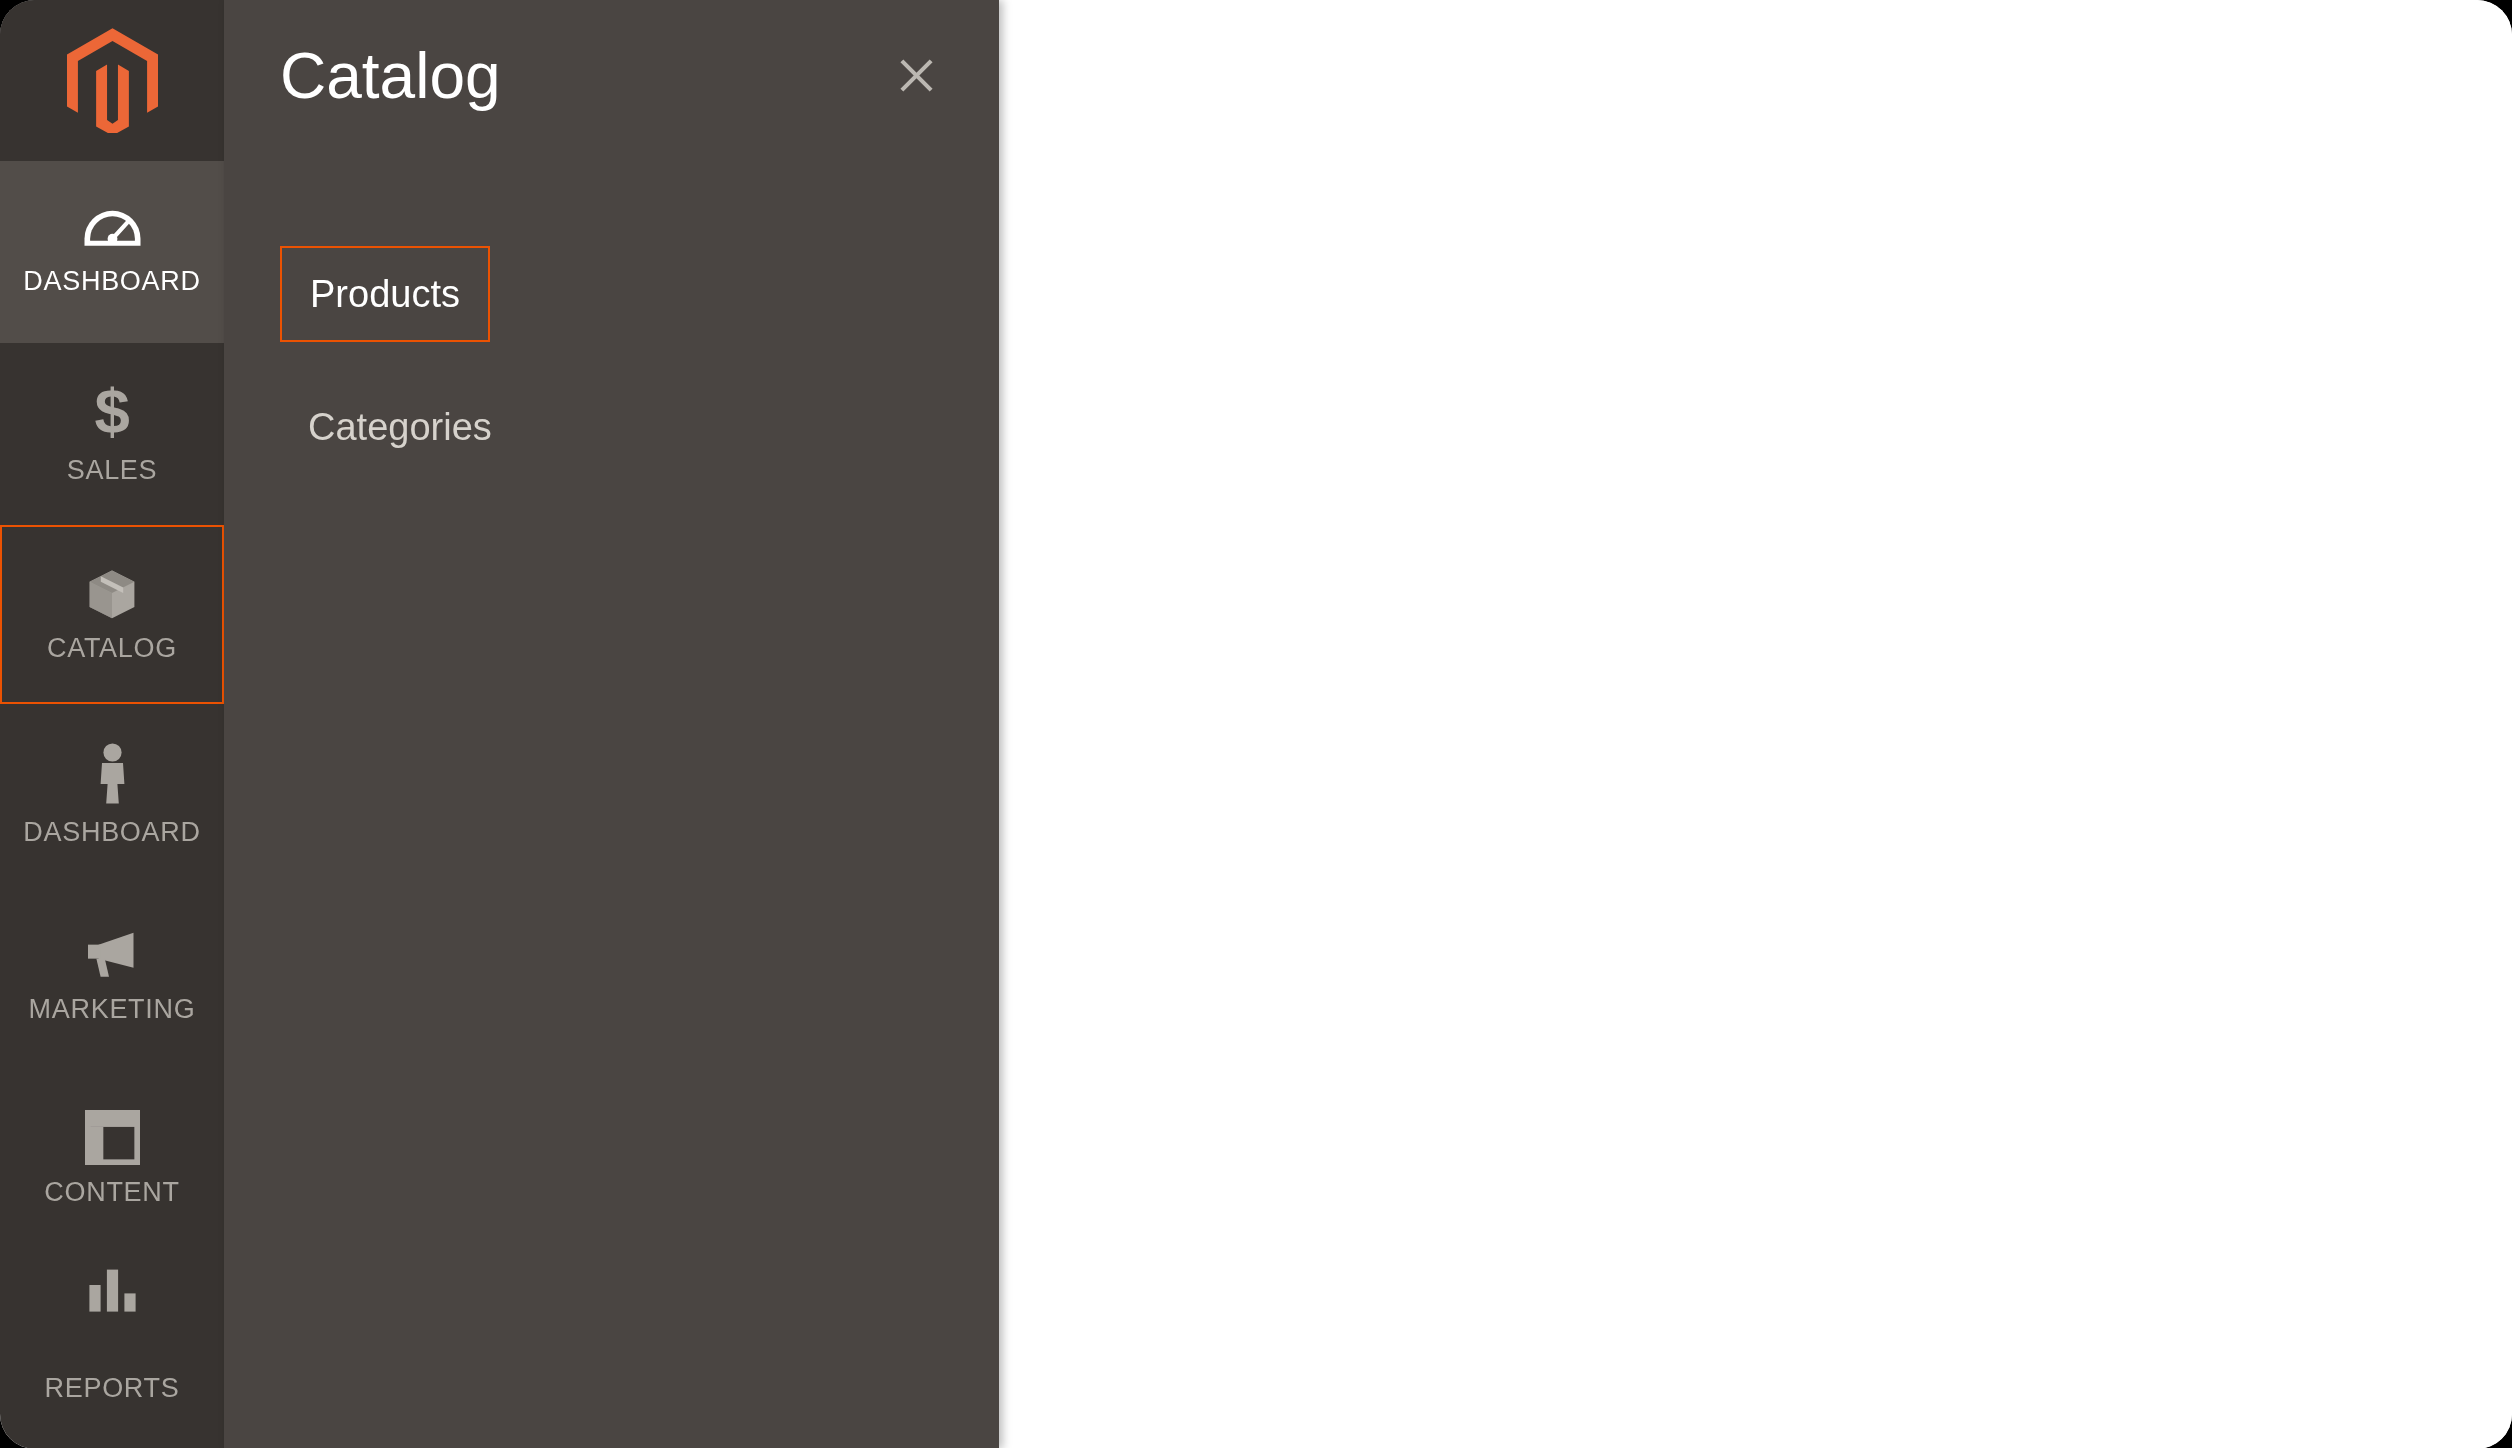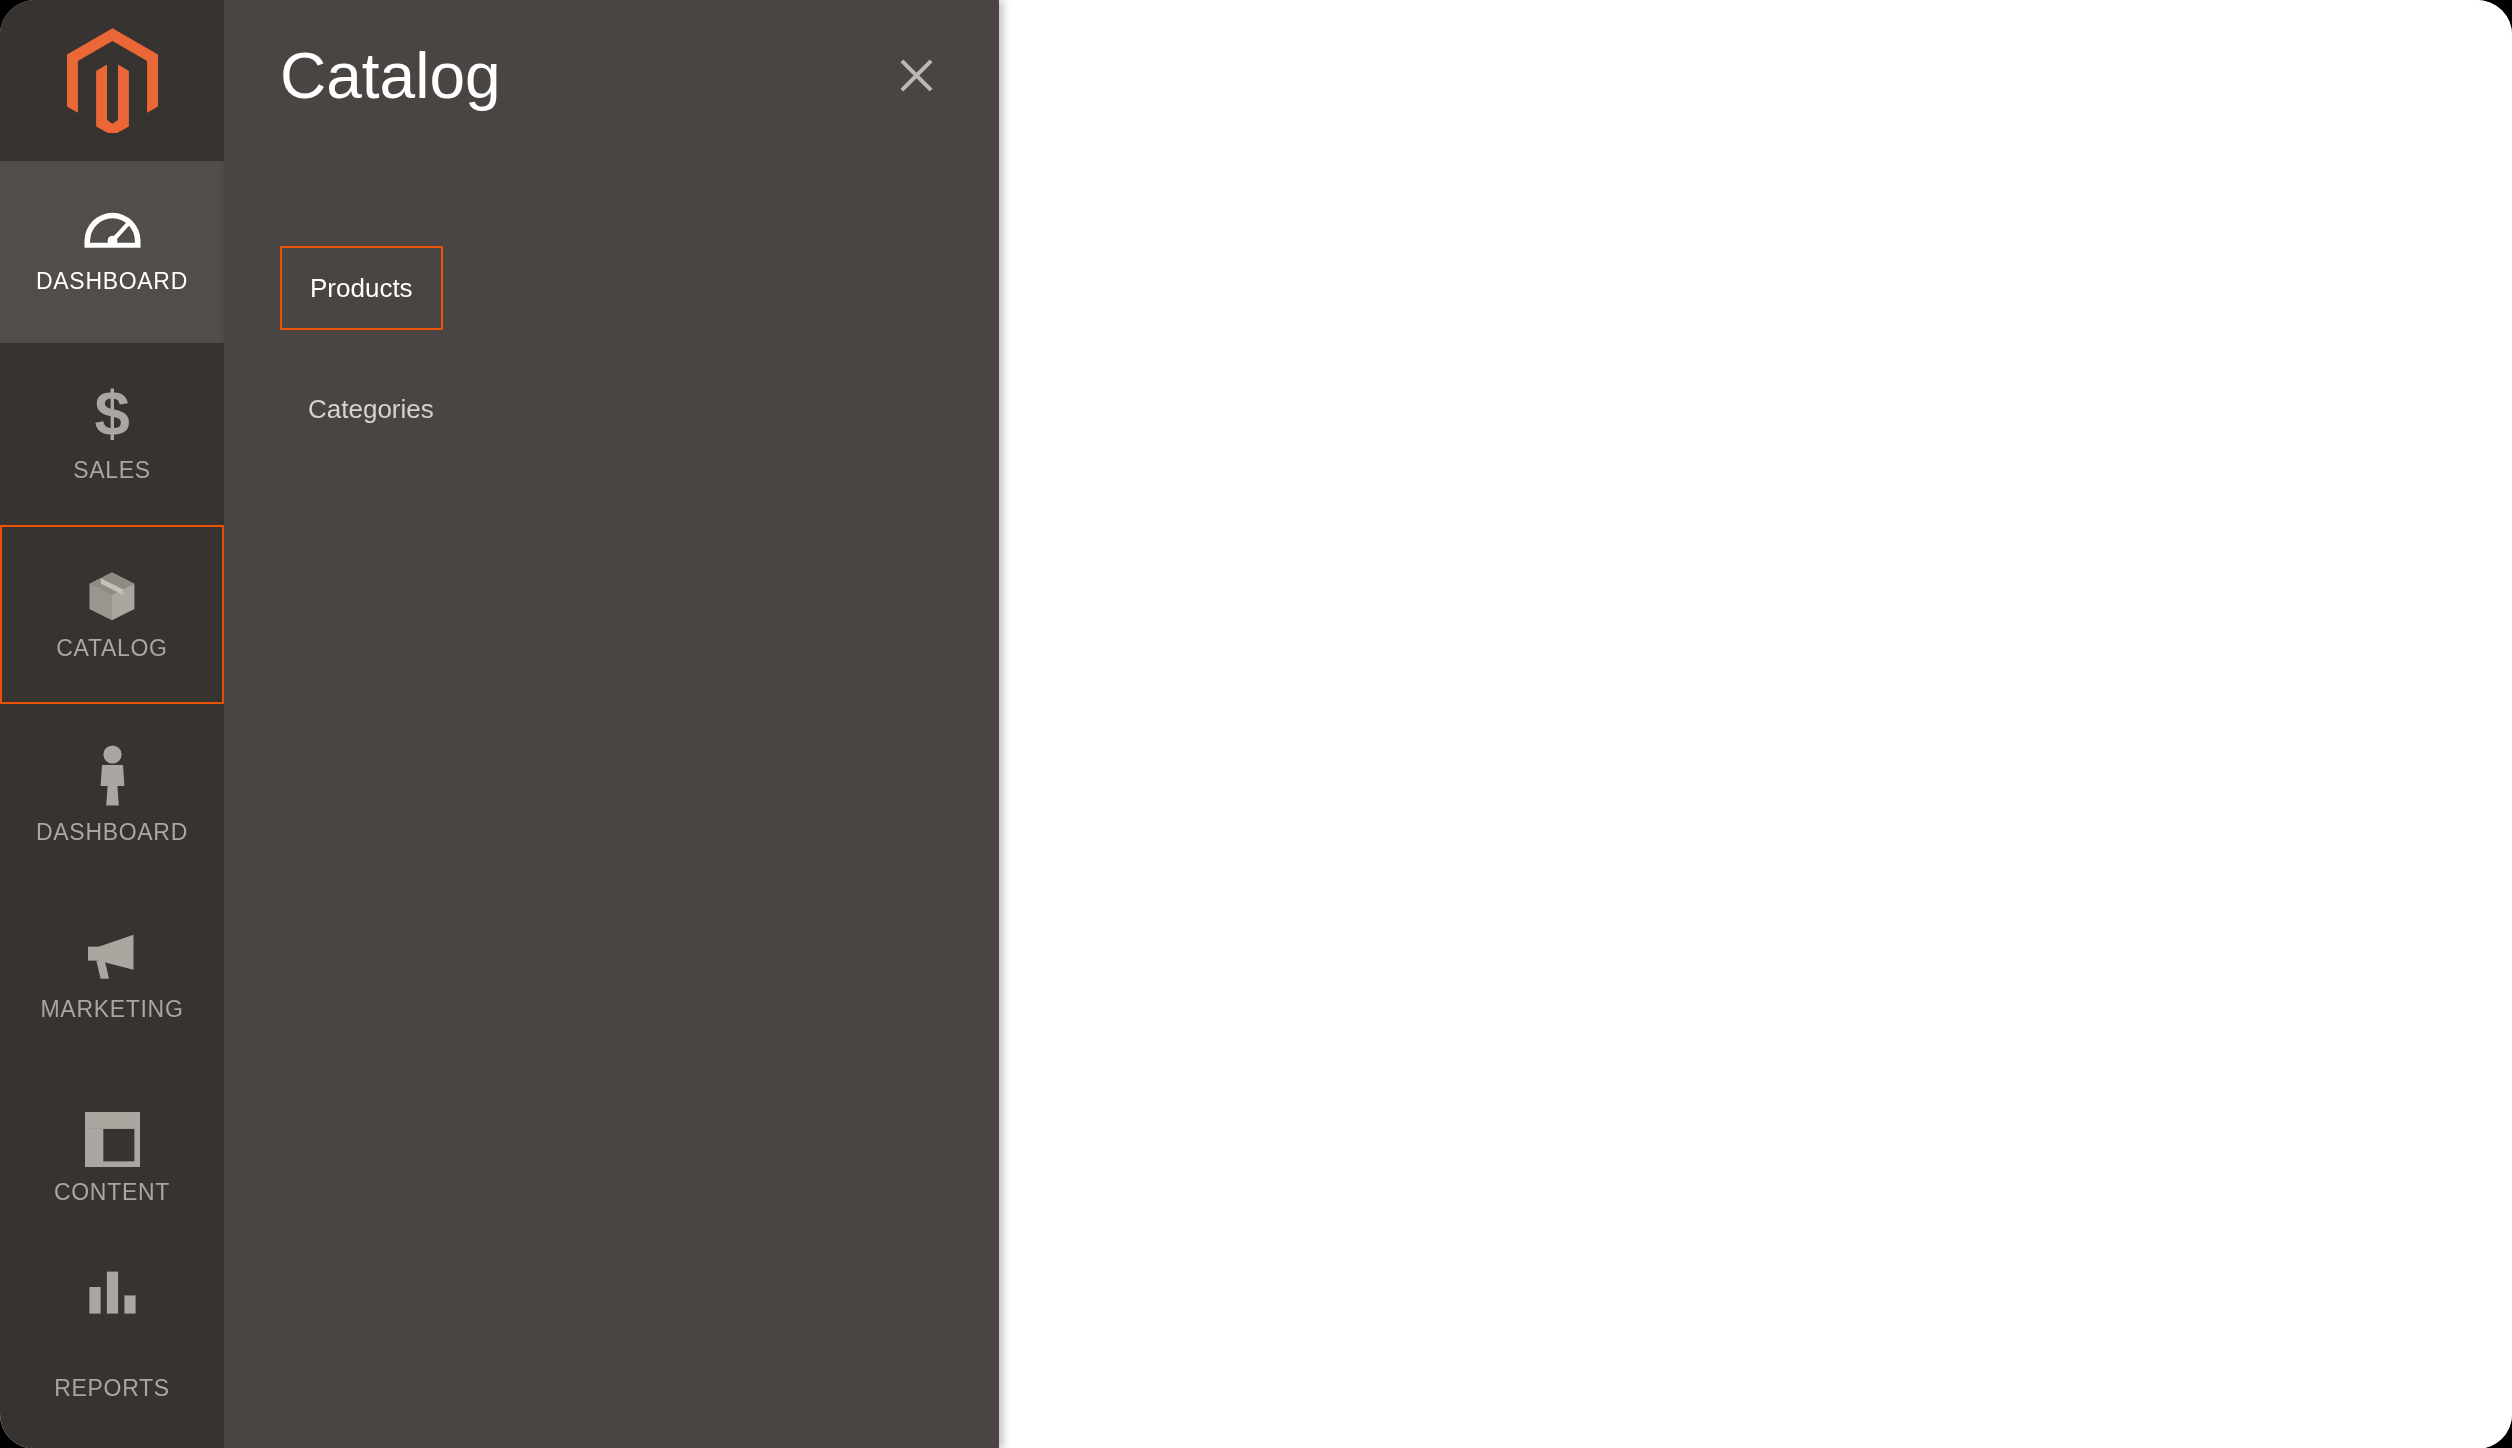--- a/index.html
+++ b/index.html
@@ -60,21 +60,21 @@
     box-sizing: border-box;
     height: 179px;
   }
   .nav-item .nav-icon {
     margin-bottom: 12.6px;
     display: flex;
     align-items: center;
     justify-content: center;
   }
   .nav-item .nav-label {
-    font-size: 23px;
+    font-size: 27px;
     letter-spacing: 0.7px;
     font-weight: 400;
   }
   .nav-item.dashboard .nav-label { color: #fff; }
   .nav-item.reports { height: 168px; gap: 48px; }
 
   
   .submenu {
     position: absolute;
     top: 0; left: 224px;
@@ -97,21 +97,21 @@
   }
   .submenu-close {
     color: #bcb8b2;
     cursor: pointer;
     padding: 7px;
   }
   .submenu-close svg { width: 39px; height: 39px; }
   .submenu-item {
     display: block;
     color: #d6d2cc;
-    font-size: 26px;
+    font-size: 38px;
     font-weight: 400;
     padding: 24.5px 28px;
     margin-bottom: 39px;
     cursor: pointer;
     width: fit-content;
   }
   .submenu-item.highlighted {
     border: 2.8px solid #eb5202;
     color: #fff;
   }

